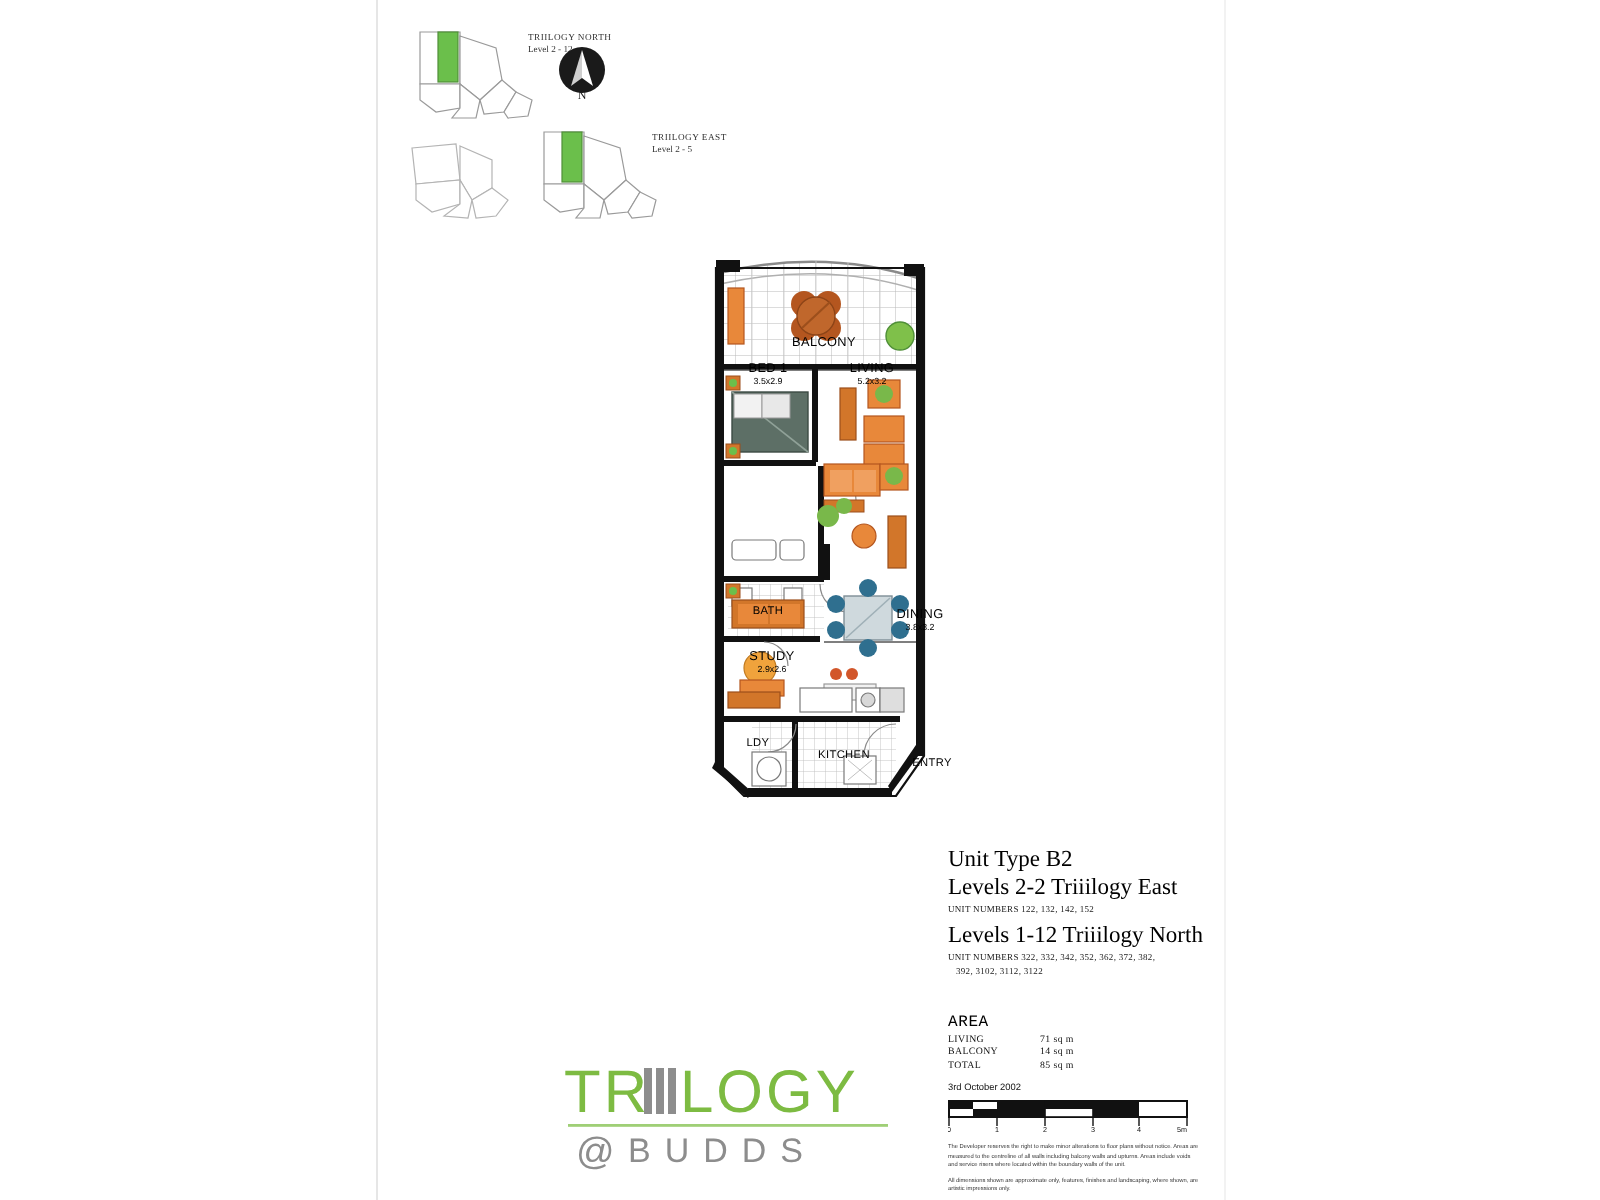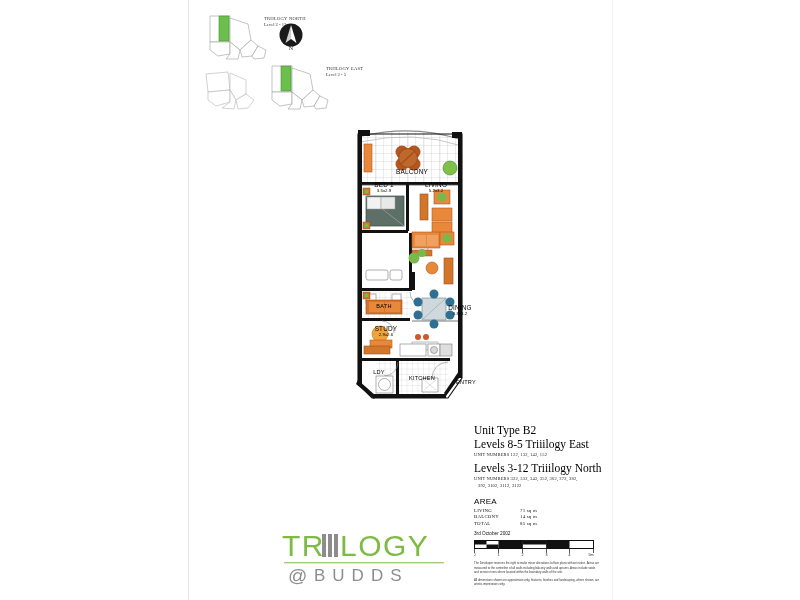--- a/index.html
+++ b/index.html
@@ -29,22 +29,22 @@
   .rlabel .nm{display:block;font-size:6.4px;font-weight:400;letter-spacing:.2px;}
   .rlabel .dm{display:block;font-size:4.4px;letter-spacing:0px;}
   .rlabel.sm .nm{font-size:5.6px;}
 
   
   .info{position:absolute;left:474px;top:424px;width:140px;}
   .t-h1{font-family:"Liberation Serif",serif;font-size:11.5px;color:#000;line-height:1.18;}
   .t-h2{font-family:"Liberation Serif",serif;font-size:11.5px;color:#000;line-height:1.18;}
   .t-units{font-family:"Liberation Serif",serif;font-size:4.5px;color:#222;
            line-height:1.45;letter-spacing:.15px;margin-top:1px;}
-  .t-area{font-family:Liberation Sans, sans-serif;font-size:8px;color:#000;
-          margin-top:8px;letter-spacing:.3px;}
+  .t-area{font-family:Liberation Mono, monospace;font-size:8px;color:#000;
+          margin-top:18px;letter-spacing:.3px;}
   .areatbl{margin-top:1px;border-collapse:collapse;font-family:"Liberation Serif",serif;
            font-size:4.9px;color:#111;letter-spacing:.2px;}
   .areatbl td{padding:0.7px 0;}
   .areatbl td.k{width:46px;}
   .areatbl td.v{width:34px;}
   .t-date{font-family:"Liberation Sans",sans-serif;font-size:4.7px;color:#111;margin-top:5px;}
 
   .scalewrap{margin-top:4px;width:120px;}
   .scalewrap svg{display:block;}
 
@@ -314,23 +314,23 @@
     <div class="rlabel sm" style="left:58px;top:254px;width:56px;">
       <span class="nm">KITCHEN</span>
     </div>
     <div class="rlabel sm" style="left:110px;top:258px;width:40px;">
       <span class="nm">ENTRY</span>
     </div>
   </div>
 
   <div class="info">
     <div class="t-h1">Unit Type B2</div>
-    <div class="t-h1">Levels 8-5 Triiilogy East</div>
+    <div class="t-h1">Levels 2-2 Triiilogy East</div>
     <div class="t-units">UNIT NUMBERS 122, 132, 142, 152</div>
-    <div class="t-h2" style="margin-top:3px;">Levels 3-12 Triiilogy North</div>
+    <div class="t-h2" style="margin-top:3px;">Levels 1-12 Triiilogy North</div>
     <div class="t-units">UNIT NUMBERS 322, 332, 342, 352, 362, 372, 382,</div>
     <div class="t-units" style="margin-top:0;padding-left:4px;">392, 3102, 3112, 3122</div>
 
     <div class="t-area">AREA</div>
     <table class="areatbl">
       <tbody>
           <tr>
         <td class="k">LIVING</td>
         <td class="v">71 sq m</td>
       </tr>

